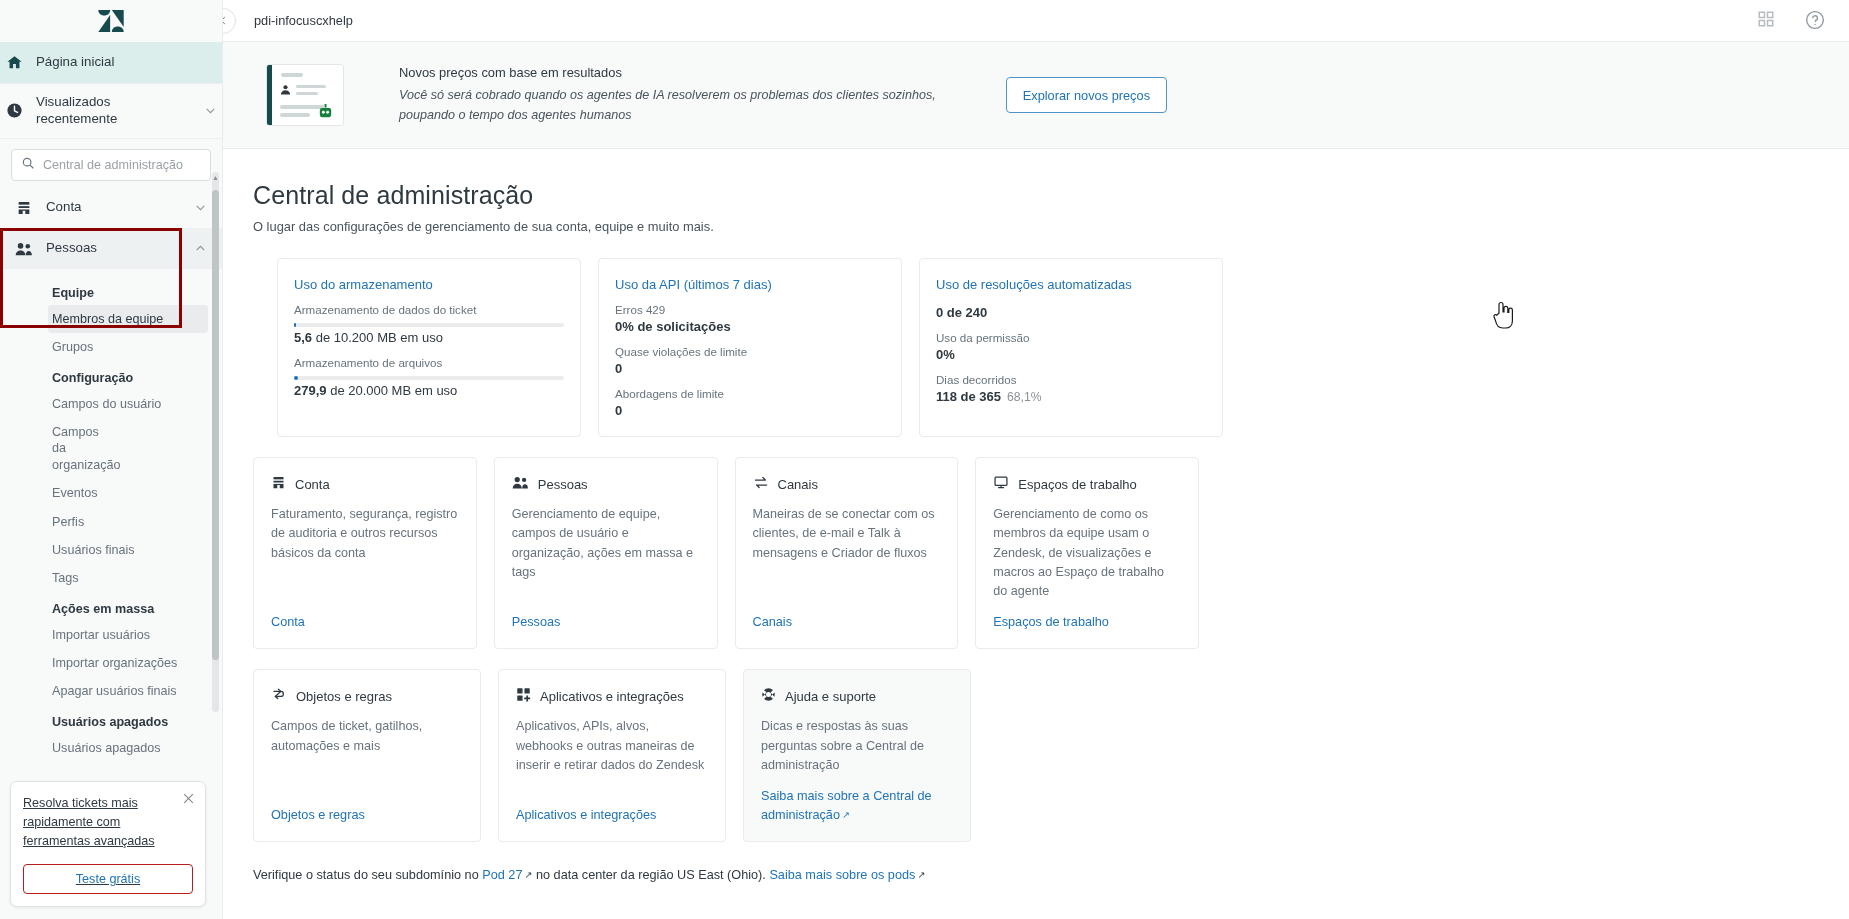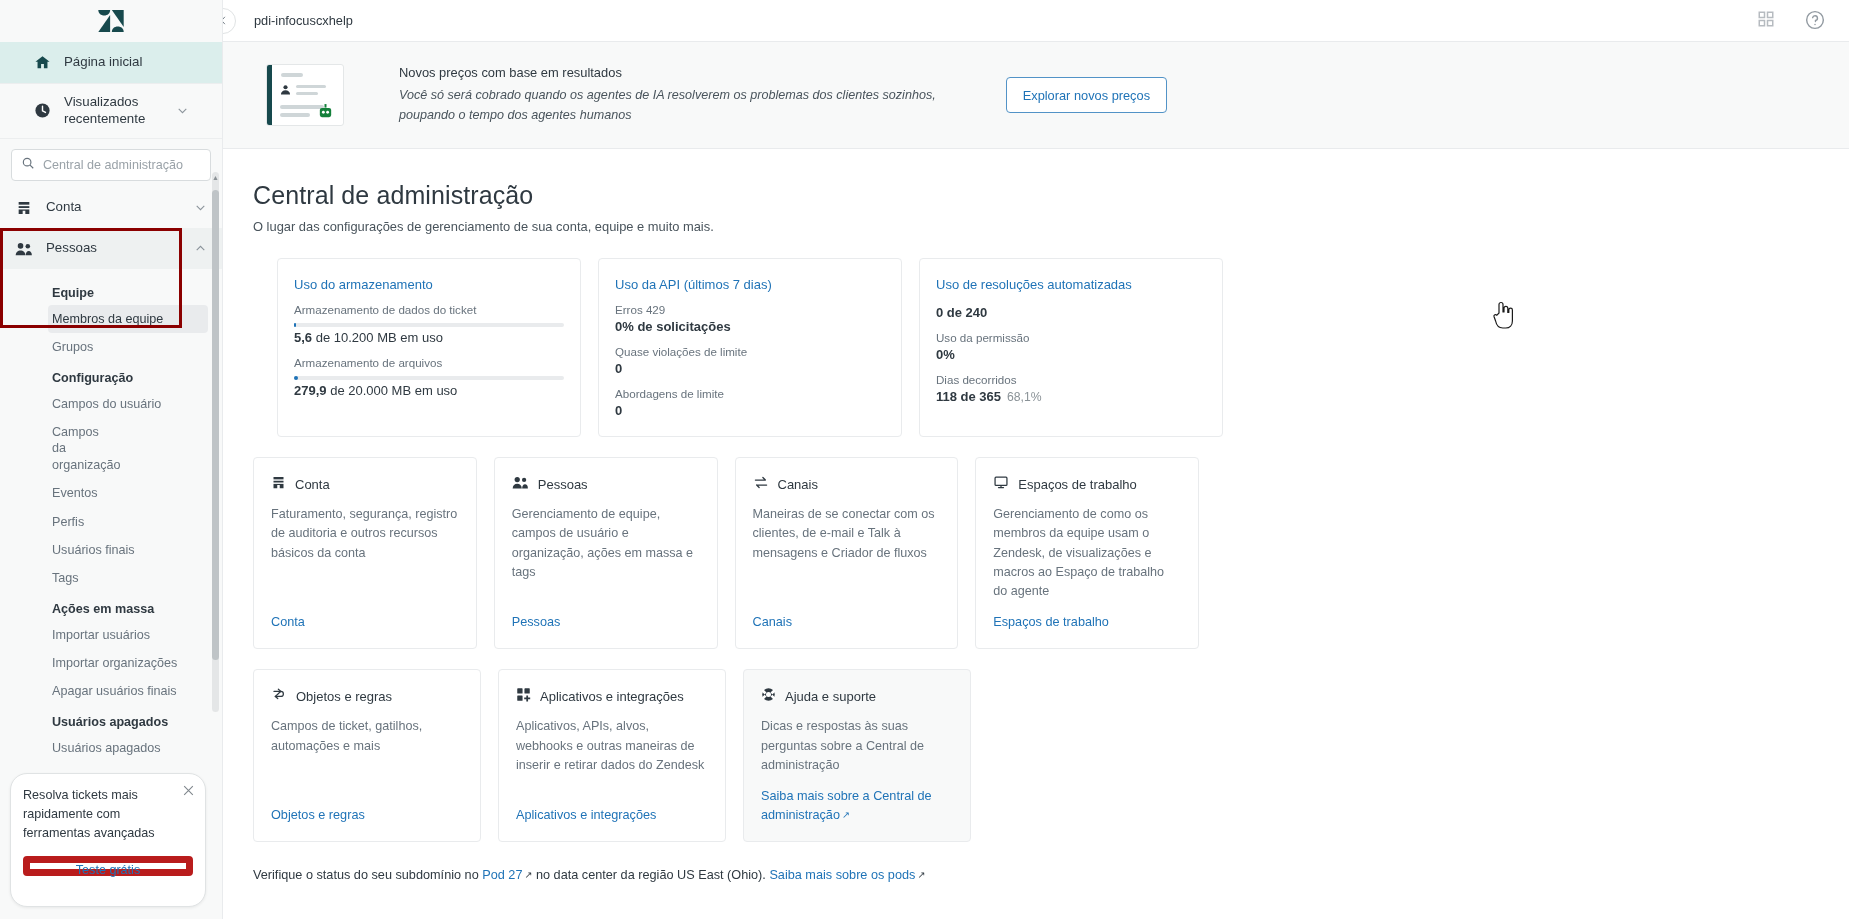--- a/index.html
+++ b/index.html
@@ -21,21 +21,21 @@
     flex: 0 0 223px;
   }
   .sb-logo {
     height: 42px; display: flex; align-items: center; justify-content: center;
     background: #f8f9f9;
   }
   .zlogo { width: 26px; height: 22px; display:block; }
 
   .sb-top-item {
     display: flex; align-items: center; gap: 12px;
-    padding: 10px 32px; min-height: 42px;
+    padding: 10px 4px; min-height: 42px;
     font-size: 13.3px; color: #2f3941; cursor: pointer;
     border-bottom: 1px solid #eceeef;
     position: relative;
   }
   .sb-top-item.active { background: #dbeeec; }
   .sb-ico { width: 20px; height: 20px; flex: 0 0 20px; display:flex; align-items:center; justify-content:center; }
   .sb-top-label { flex: 1; line-height: 1.26; }
   .chev { width: 14px; height: 14px; flex: 0 0 14px; opacity: .75; }
 
   .sb-search-wrap { padding: 10px 11px 9px 11px; }
@@ -73,29 +73,29 @@
   .sb-link.sel { background: #e9ebed; color: #2f3941; border-radius: 4px; margin: 0 14px 0 48px; padding-left: 4px; }
 
   .hilite-box {
     position: absolute; left: 0px; top: 0px;
     width: 182px; height: 100px;
     border: 3px solid #8b0000; pointer-events: none; z-index: 5;
   }
 
   .sb-promo {
     position: absolute; left: 10px; bottom: 12px; width: 196px;
-    background: #ffffff; border: 1px solid #e0e3e4; border-radius: 17px;
-    padding: 12px 12px 30px 12px; box-shadow: 0 1px 3px rgba(0,0,0,.07);
+    background: #ffffff; border: 1px solid #e0e3e4; border-radius: 7px;
+    padding: 12px 12px 12px 12px; box-shadow: 0 1px 3px rgba(0,0,0,.07); text-decoration: underline;
   }
   .sb-promo-text { font-size: 12.6px; color: #2f3941; line-height: 1.5; padding-right: 18px; }
   .sb-promo-x { position: absolute; right: 10px; top: 9px; cursor: pointer; width: 13px; height: 13px; opacity: .7;}
   .sb-promo-btn {
     margin-top: 13px; display: block; width: 100%;
-    border: 7px solid #b91c1c; border-radius: 4px; background: #fff;
-    color: #1f73b7; font-size: 12.6px; height: 20px; cursor: pointer;
+    border: 1px solid #b91c1c; border-radius: 4px; background: #fff;
+    color: #1f73b7; font-size: 12.6px; height: 30px; cursor: pointer;
     font-family: "Liberation Sans", sans-serif;
   }
   .sb-vscroll {
     position: absolute; right: 3px; top: 172px; width: 7px; height: 540px;
     background: #e4e6e7; border-radius: 4px;
   }
   .sb-vscroll-thumb { position:absolute; top:18px; left:0; width:7px; height:470px; background:#bfc4c7; border-radius:4px; }
   .sb-vscroll-arrow { position:absolute; top:2px; left:0; width:7px; text-align:center; font-size:7px; color:#8b9296; }
 
   

